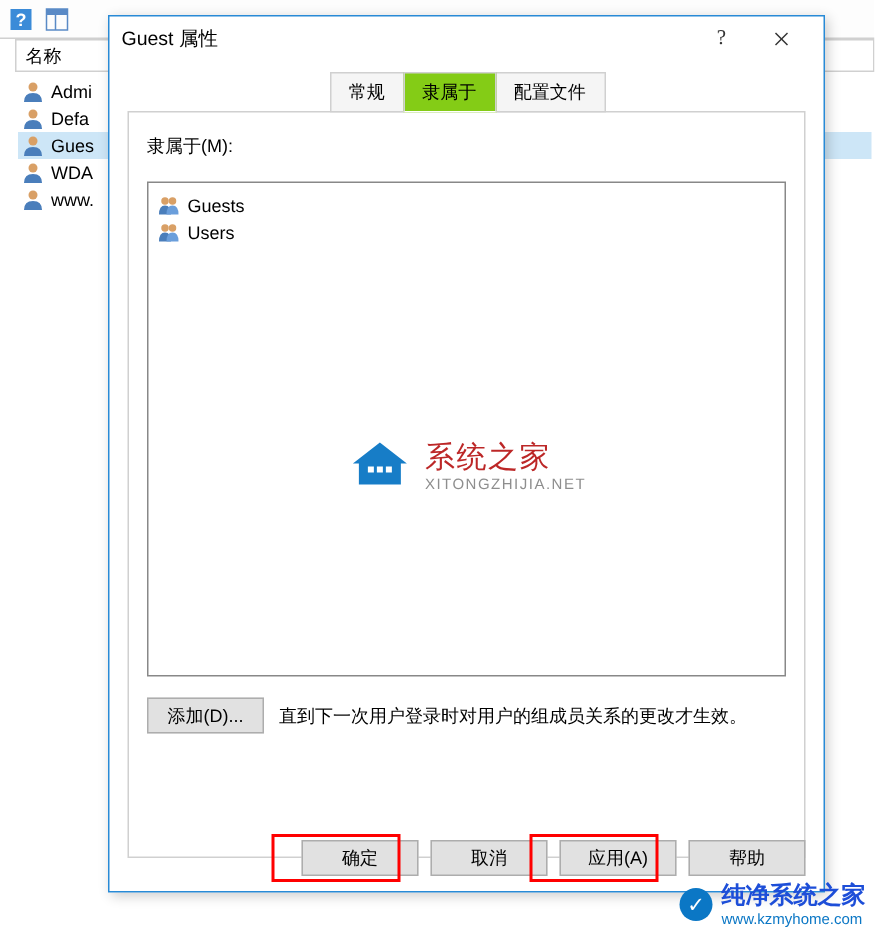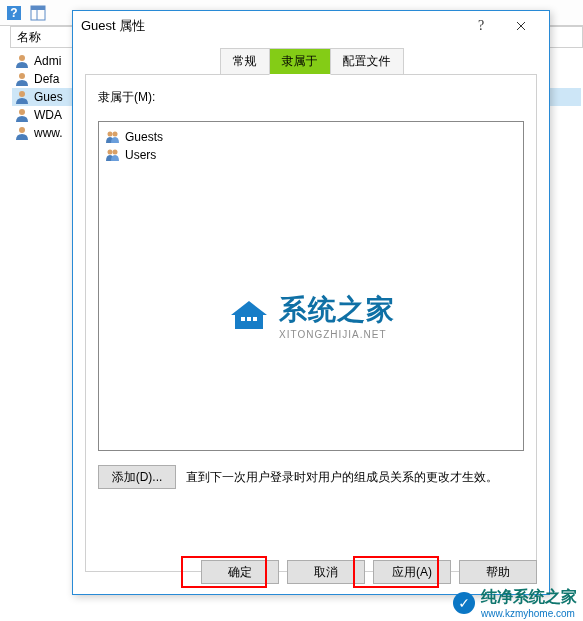--- a/index.html
+++ b/index.html
@@ -40,24 +40,24 @@
 .btn.disabled { color: #a0a0a0; }
 .note { flex: 1; font-size: 12px; line-height: 1.4; }
 
 .dialog-footer { position: absolute; bottom: 10px; right: 12px; display: flex; gap: 8px; }
 
 
 .hl { position: absolute; border: 2px solid #ff0000; pointer-events: none; }
 
 
 .wm-center { position: absolute; left: 50%; top: 280px; transform: translateX(-50%); display: flex; align-items: center; gap: 8px; opacity: 0.95; pointer-events: none; }
-.wm-center .wm-text-cn { font-size: 28px; font-weight: bold; color: #0369a1; letter-spacing: 1px; }
+.wm-center .wm-text-cn { font-size: 20px; font-weight: normal; color: #b91c1c; letter-spacing: 1px; }
 .wm-center .wm-text-en { font-size: 10px; color: #888; letter-spacing: 1px; }
 .wm-bottom { position: absolute; right: 6px; bottom: 2px; display: flex; align-items: center; gap: 6px; pointer-events: none; }
-.wm-bottom .wb-cn { font-size: 16px; font-weight: bold; color: #0f766e; }
+.wm-bottom .wb-cn { font-size: 16px; font-weight: bold; color: #1d4ed8; }
 .wm-bottom .wb-en { font-size: 10px; color: #0b77c5; }
 .wb-logo { width: 22px; height: 22px; background: #0b77c5; border-radius: 50%; display: flex; align-items: center; justify-content: center; color: #fff; font-size: 14px; }
 </style>
 </head>
 <body>
 
 <div class="toolbar">
   <div class="tool-btn">
     <svg viewBox="0 0 16 16">
         <rect x="1" y="1" width="14" height="14" fill="#3b8bd8"></rect>

